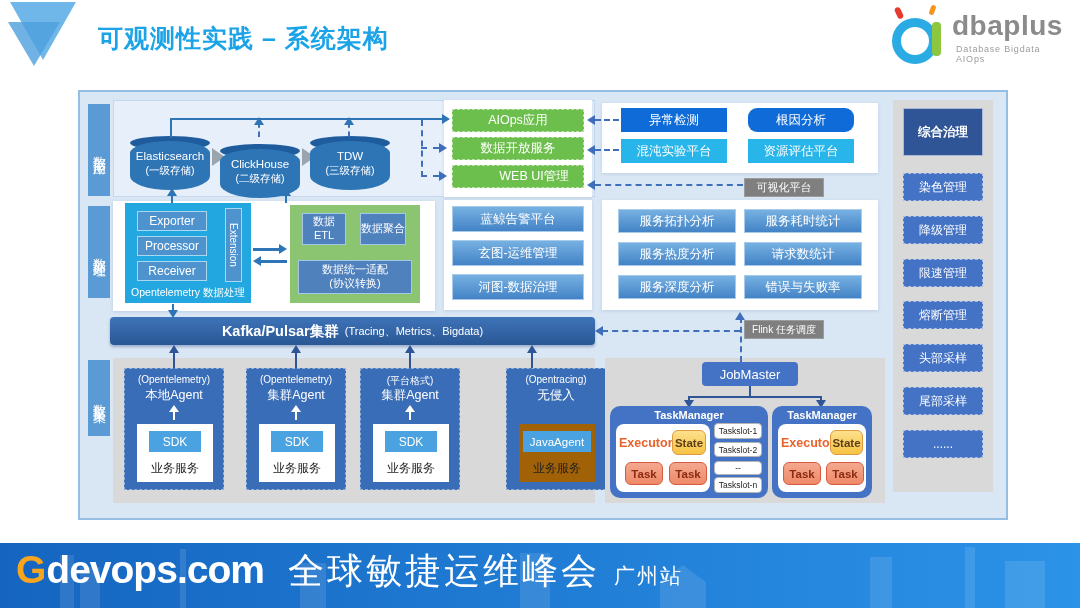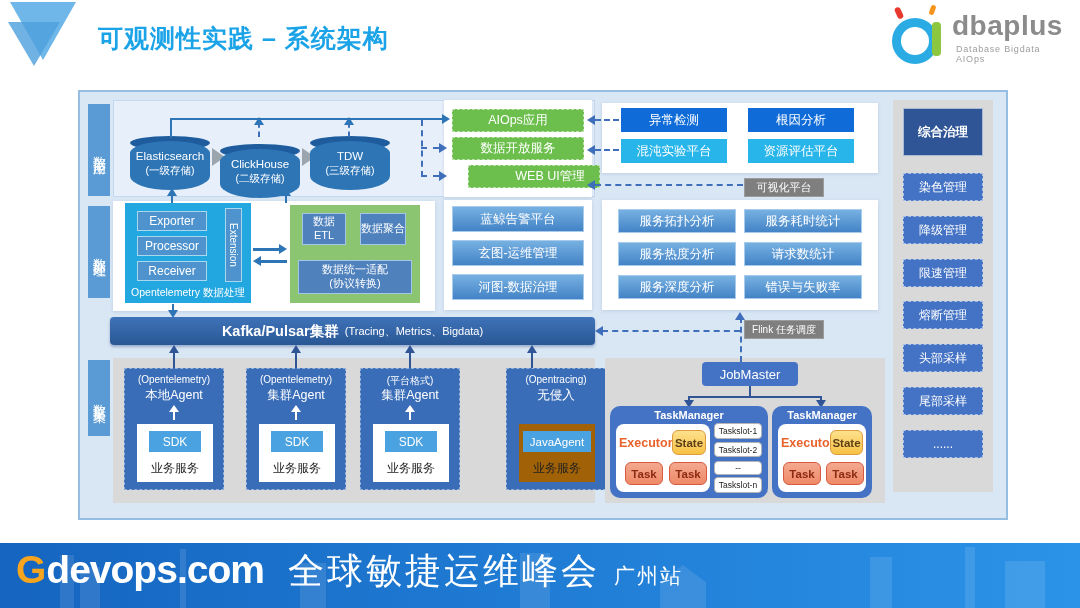--- a/index.html
+++ b/index.html
@@ -101,25 +101,25 @@
     <div class="cyl-body"></div>
     <div class="cyl-txt">
       <div class="cyl-name">TDW</div>
       <div class="cyl-tier">(三级存储)</div>
     </div>
   </div>
 
   <div class="panel white-panel" style="left:444px;top:100px;width:148px;height:97px;"></div>
   <div class="box green" style="left:452px;top:109px;width:132px;height:23px;">AIOps应用</div>
   <div class="box green" style="left:452px;top:137px;width:132px;height:23px;">数据开放服务</div>
-  <div class="box green" style="left:468px;top:165px;width:132px;height:23px;padding-left:32px;">WEB UI管理</div>
+  <div class="box green" style="left:452px;top:165px;width:132px;height:23px;padding-left:32px;">WEB UI管理</div>
 
   <div class="panel white-panel" style="left:602px;top:103px;width:276px;height:70px;"></div>
   <div class="box dkblue" style="left:621px;top:108px;width:106px;height:24px;">异常检测</div>
-  <div class="box dkblue" style="left:748px;top:108px;width:106px;height:24px;">根因分析</div>
+  <div class="box dkblue" style="left:748px;top:108px;width:106px;height:24px;border-radius:9px;">根因分析</div>
   <div class="box cyanb" style="left:621px;top:139px;width:106px;height:24px;">混沌实验平台</div>
   <div class="box cyanb" style="left:748px;top:139px;width:106px;height:24px;">资源评估平台</div>
   <div class="box graylab" style="left:744px;top:178px;width:80px;height:19px;">可视化平台</div>
 
   <div class="panel white-panel" style="left:113px;top:201px;width:322px;height:110px;"></div>
   <div class="panel" style="left:125px;top:203px;width:126px;height:100px;background:#23a7e0;">
     <div class="box otel-in" style="left:12px;top:8px;width:70px;height:20px;">Exporter</div>
     <div class="box otel-in" style="left:12px;top:33px;width:70px;height:20px;">Processor</div>
     <div class="box otel-in" style="left:12px;top:58px;width:70px;height:20px;">Receiver</div>
     <div class="box otel-in" style="left:100px;top:5px;width:17px;height:74px;font-size:10px;writing-mode:vertical-rl;">Extension</div>

